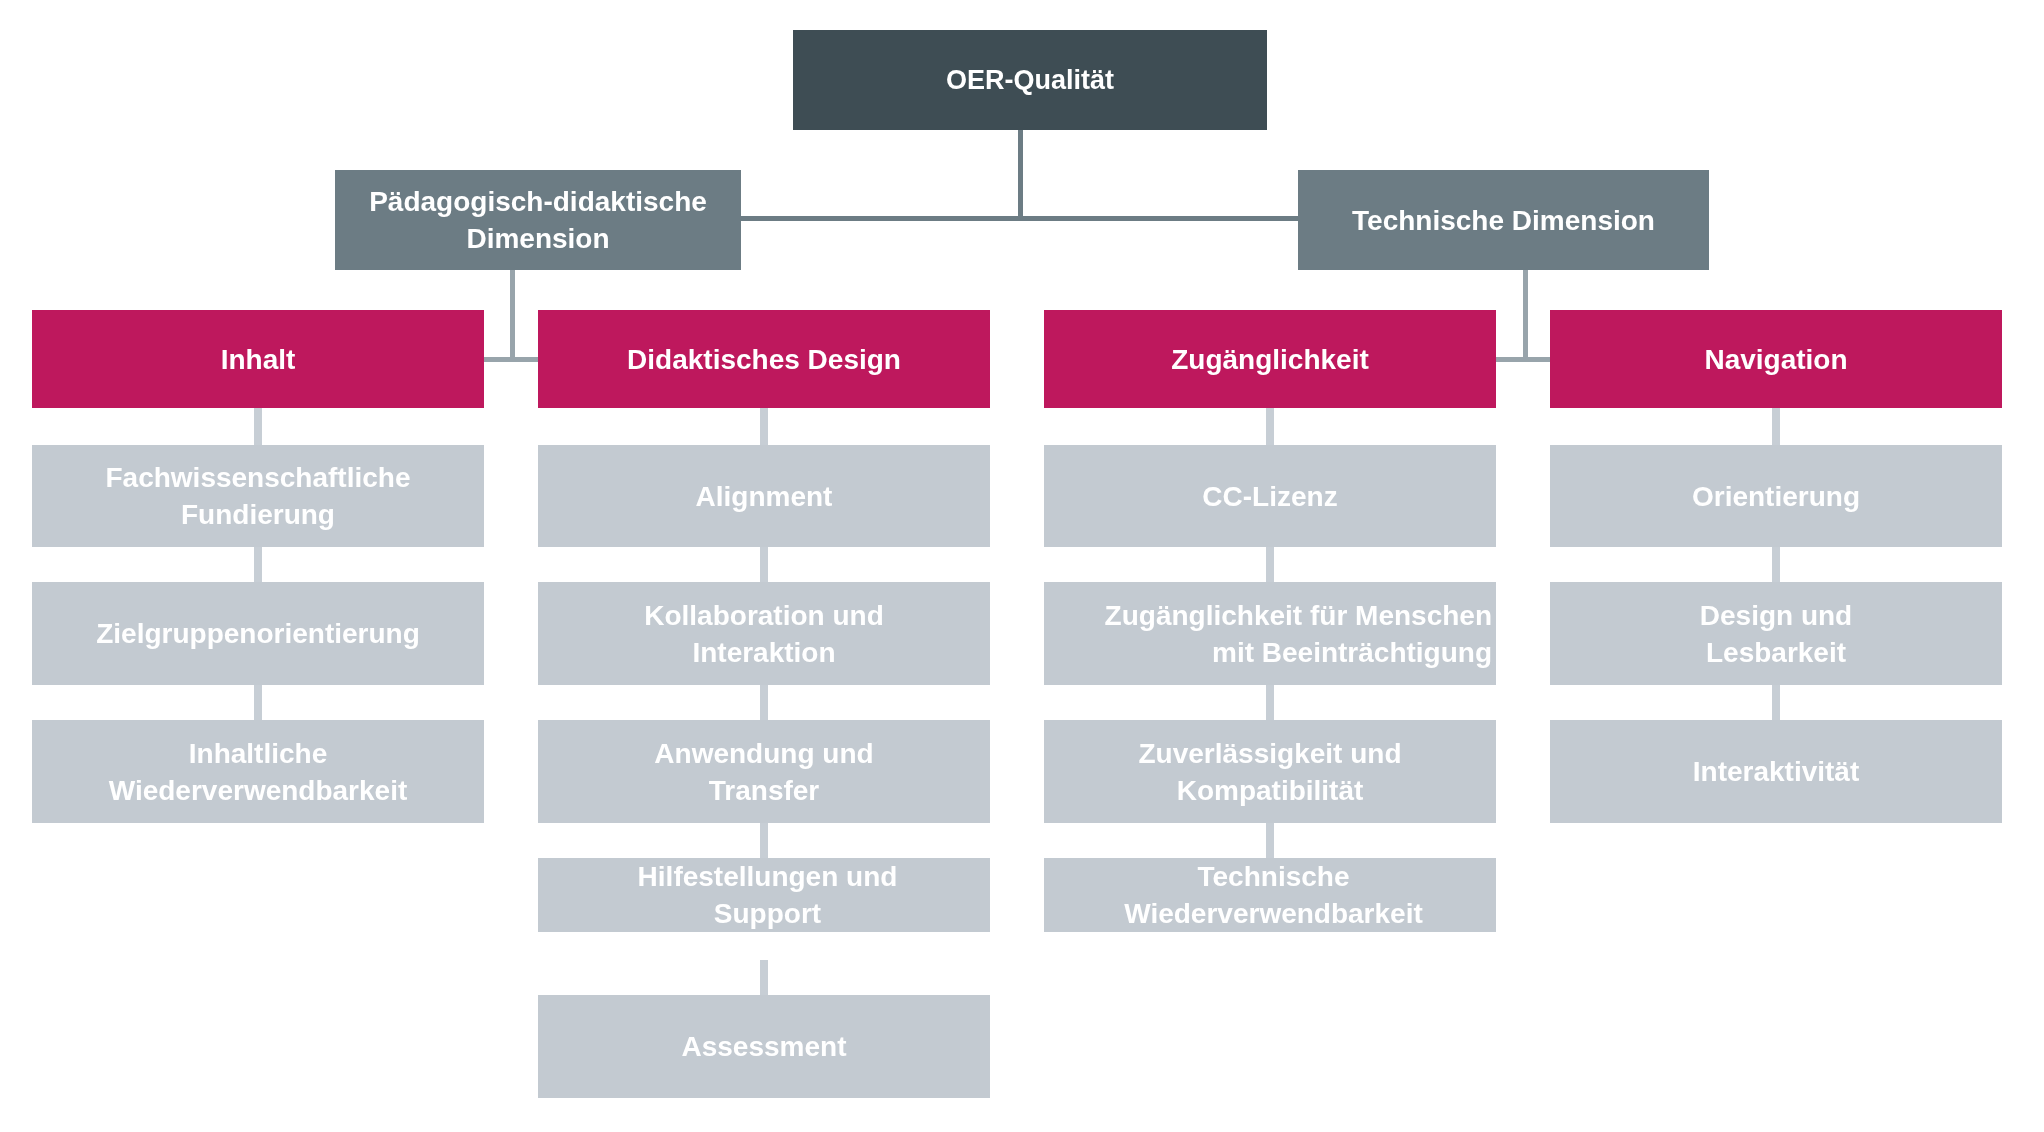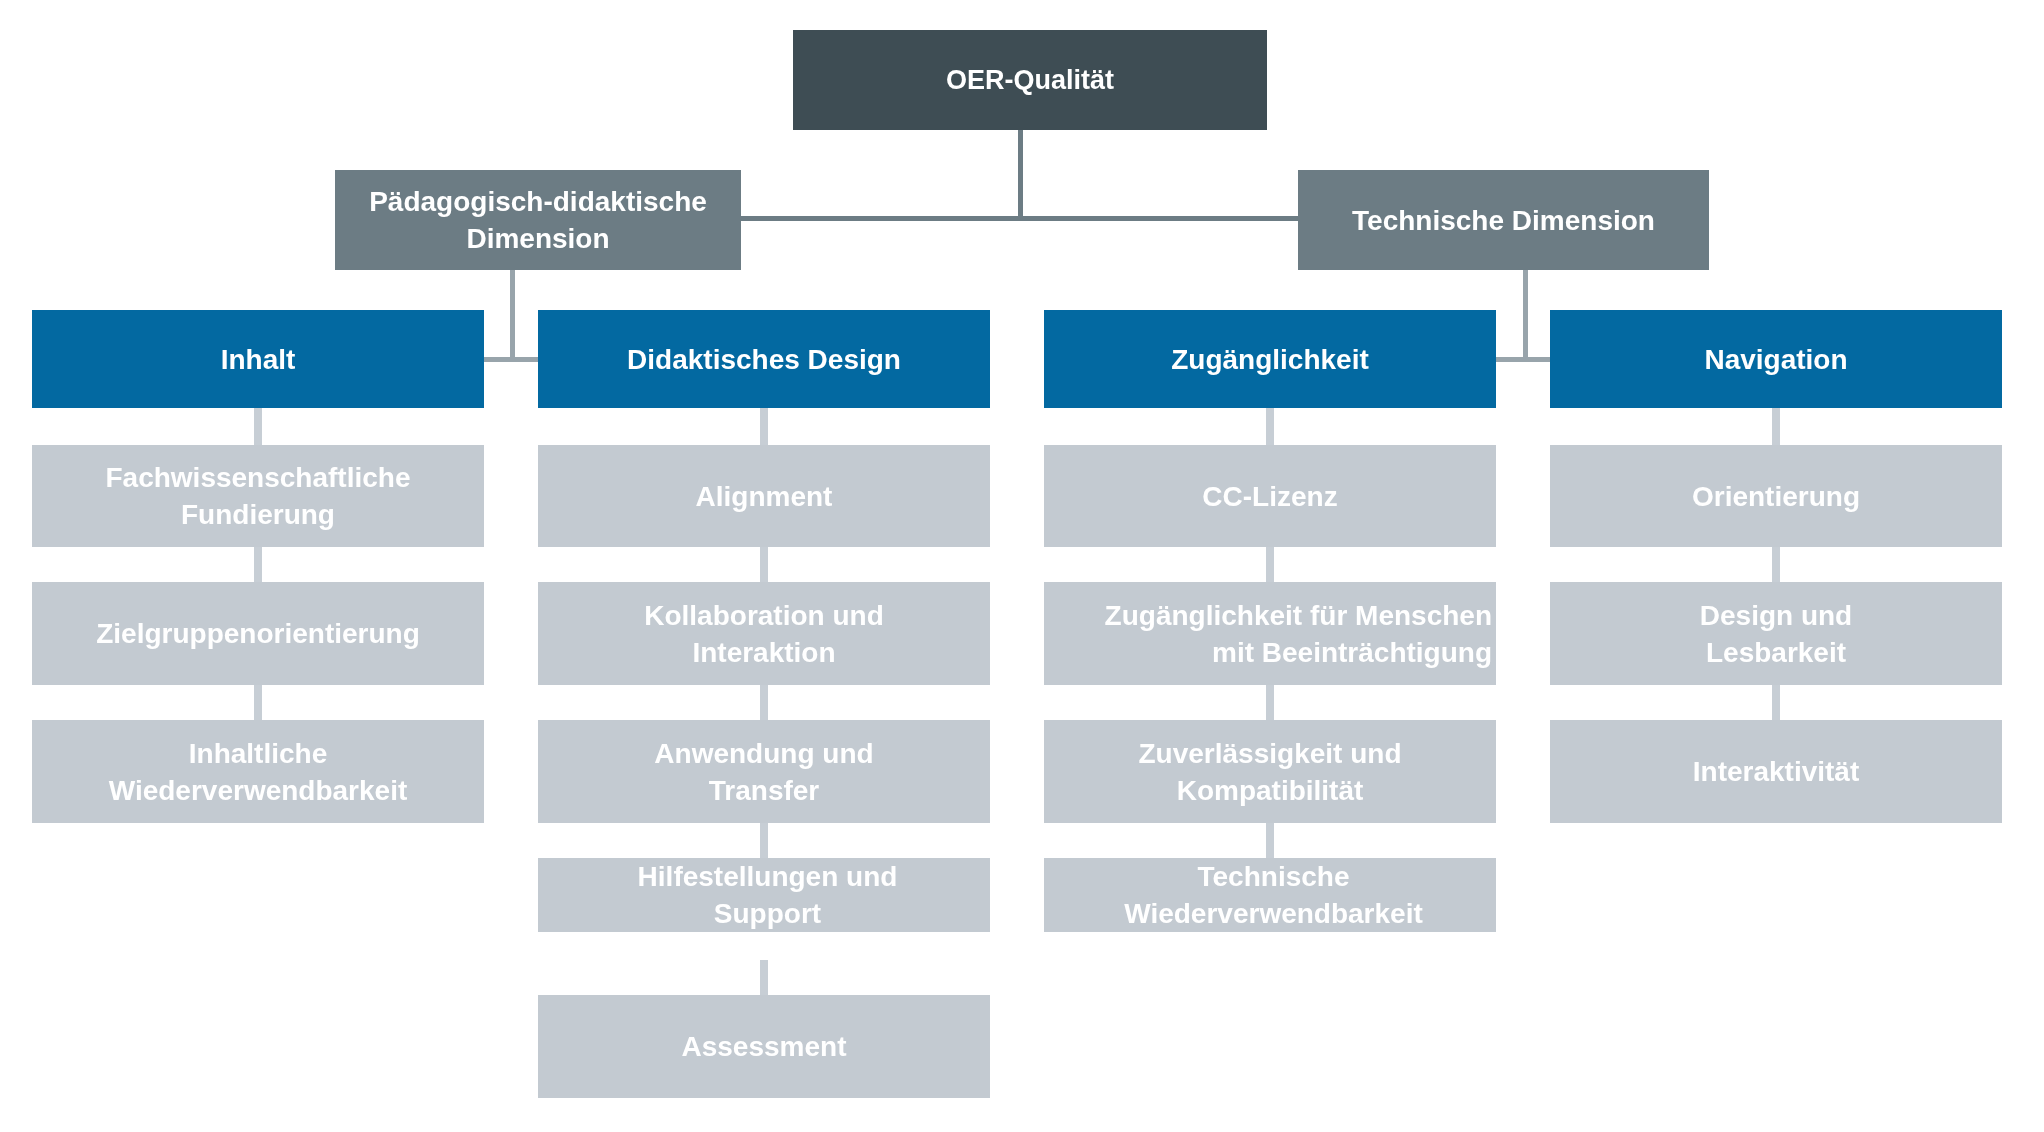--- a/index.html
+++ b/index.html
@@ -19,21 +19,21 @@
     color:#ffffff;
     font-weight:700;
     font-size:28px;
     line-height:37px;
     box-sizing:border-box;
     padding:4px 6px;
   }
   .ln{display:block;white-space:nowrap;}
   .lv0{background:#3E4D54;font-size:27px;}
   .lv1{background:#6C7C84;}
-  .lv2{background:#0369a1;}
+  .lv2{background:#be185d;}
   .lv3{background:#C3CAD1;}
   .align-right{align-items:flex-end;text-align:right;padding-right:4px;}
   .line{position:absolute;}
   .line.dark{background:#6C7C84;}
   .line.mid{background:#98A4AB;}
   .line.light{background:#C7CED5;}
 
   
   .n-root{left:793px;top:30px;width:474px;height:100px;}
   .n-dim-l{left:287px;top:170px;width:406px;height:100px;margin-left:48px;}

